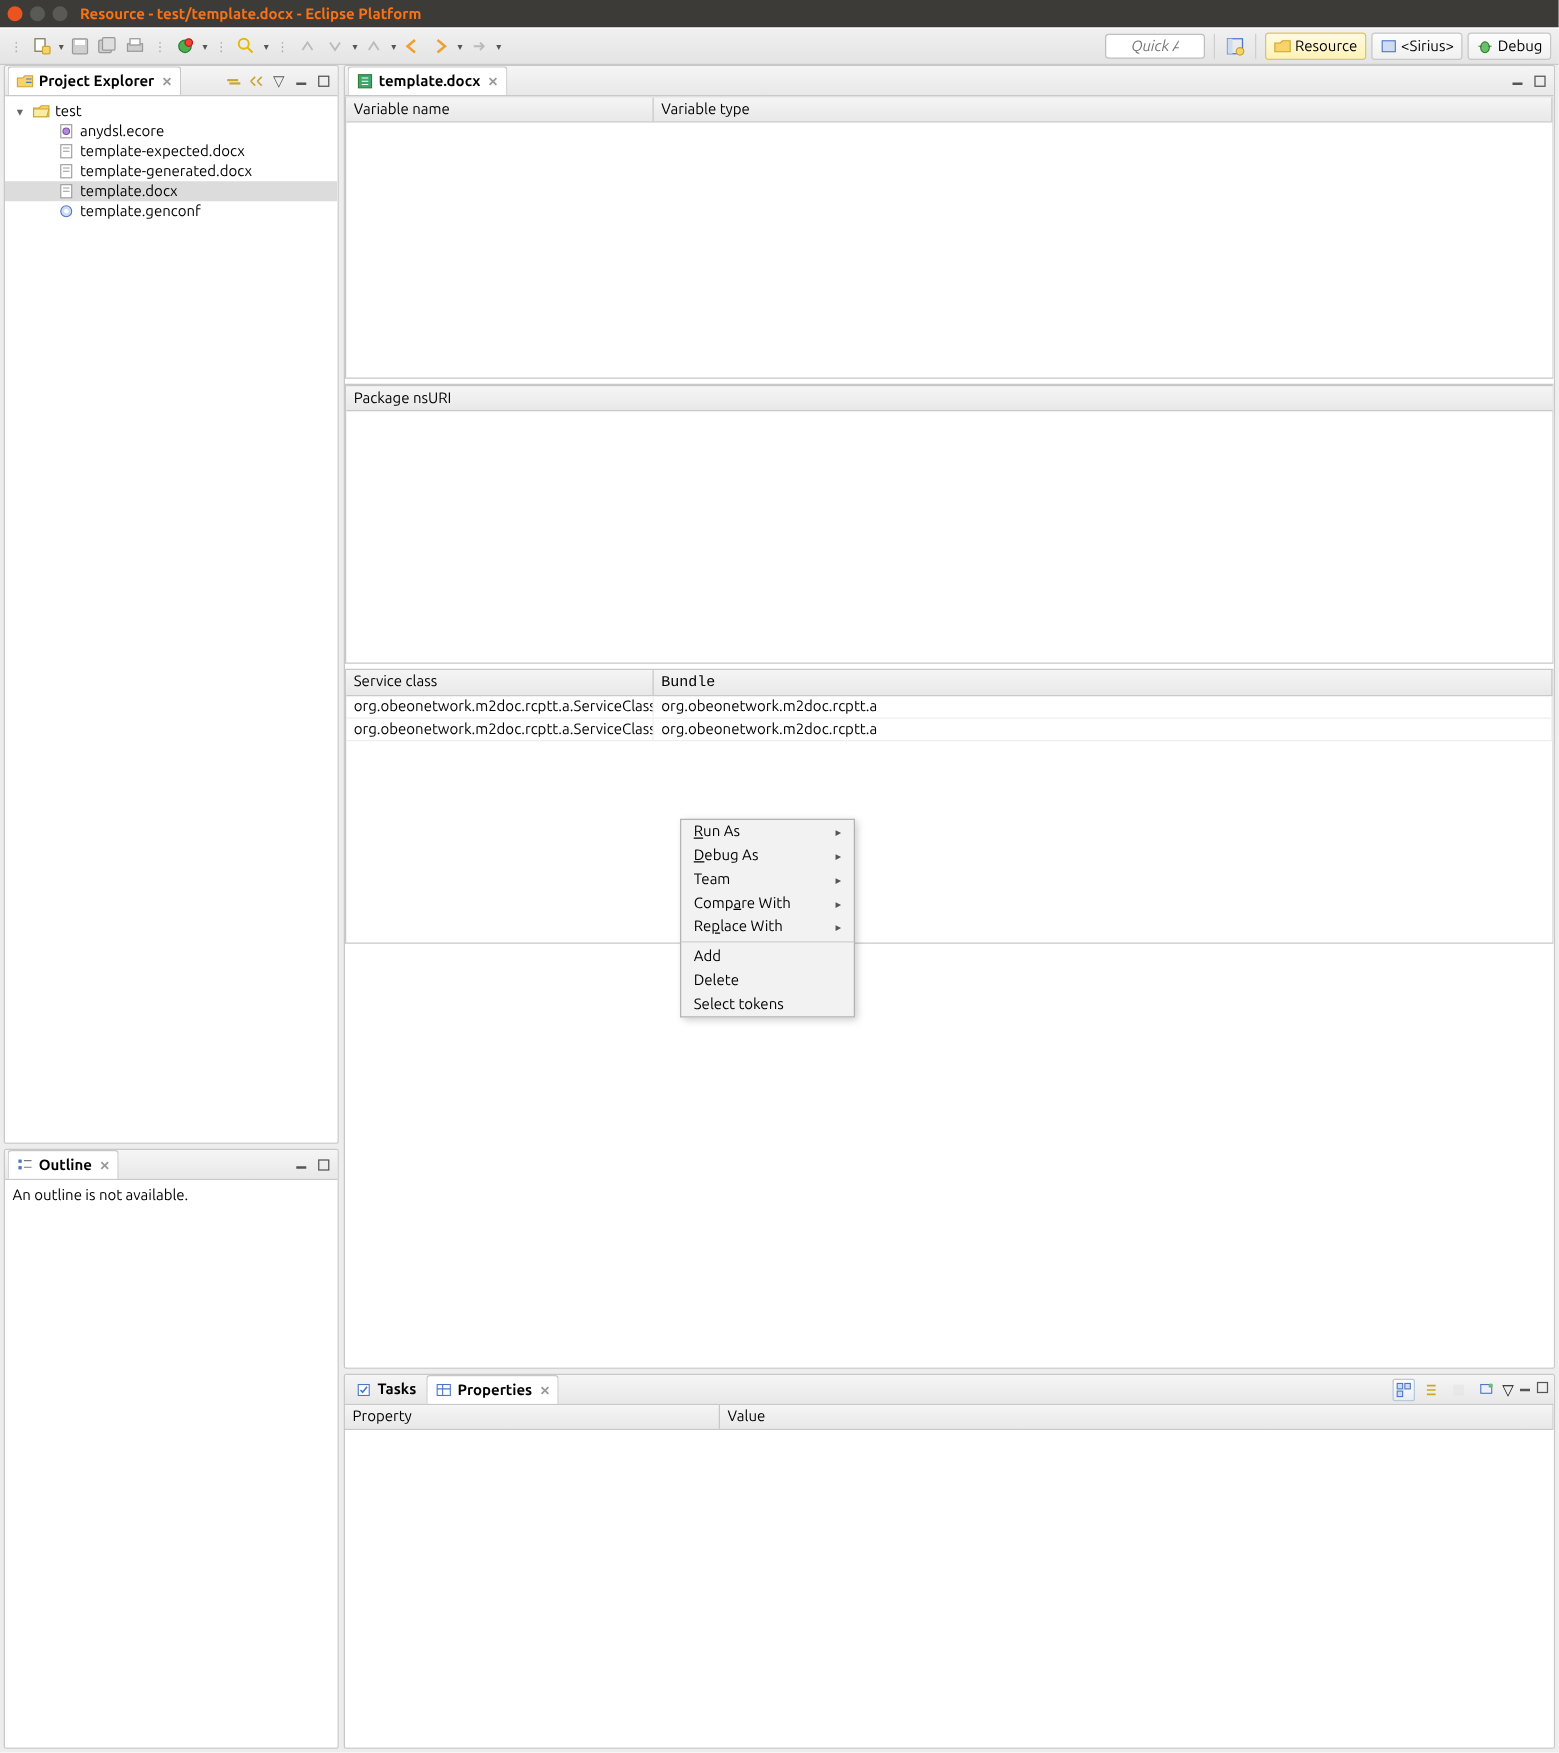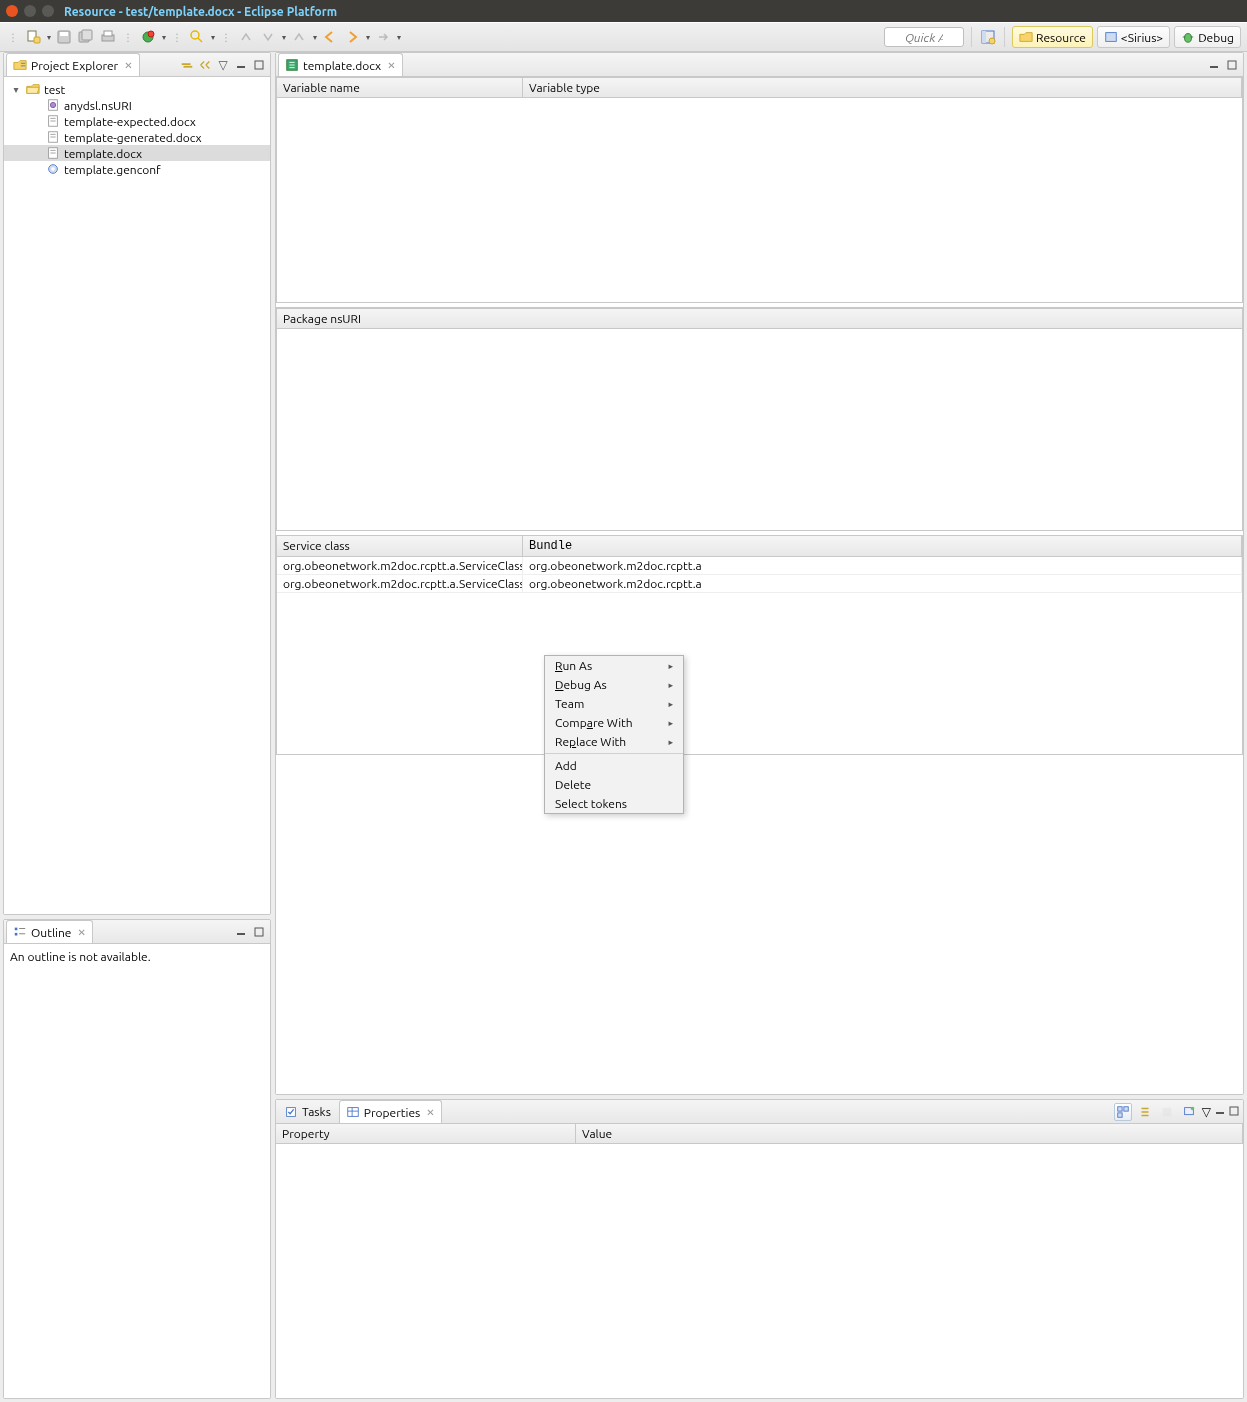--- a/index.html
+++ b/index.html
@@ -1,38 +1,38 @@
 <!DOCTYPE html>
 <html><head>
 <meta charset="utf-8">
 <style>
 * { box-sizing: border-box; margin: 0; padding: 0; font-family: "Ubuntu", "Segoe UI", Arial, sans-serif; font-size: 12px; }
 body { background: #ededed; width: 1247px; height: 1402px; overflow: hidden; }
 .titlebar { background: #3c3b37; color: #dfdbd2; height: 22px; display: flex; align-items: center; padding: 0 6px; gap: 6px; }
 .tb-btn { width: 12px; height: 12px; border-radius: 50%; display:inline-block; }
 .tb-close { background: #e95420; }
 .tb-min, .tb-max { background: #595955; }
-.titlebar .title { font-weight: bold; color: #7dd3fc; margin-left: 4px; }
+.titlebar .title { font-weight: bold; color: #f97316; margin-left: 4px; }
 
 .toolbar { background: linear-gradient(#f0f0f0,#e4e4e4); height: 30px; border-bottom: 1px solid #c8c8c8; display:flex; align-items:center; padding: 0 6px; gap:4px; border-top:1px solid #fff;}
 .toolbar .sep { width:1px; height:20px; background:#cfcfcf; margin:0 3px;}
 .toolbar .dotsep { color:#aaa; font-size:10px; padding:0 2px;}
 .tool-icon { width:18px; height:18px; display:flex; align-items:center; justify-content:center; border-radius:2px; cursor:pointer;}
 .tool-icon svg { width:16px; height:16px;}
 .quick-access { margin-left:auto; }
 .quick-access input { width:80px; height:20px; border:1px solid #bfbfbf; border-radius:3px; padding:0 20px; background:#fff; font-style:italic; color:#15803d;}
 .persp-btn { display:flex; align-items:center; gap:3px; padding:2px 6px; border:1px solid #c8c8c8; border-radius:3px; background:linear-gradient(#fdfdfd,#f0f0f0); height:22px; cursor:pointer;}
 .persp-btn.active { background:linear-gradient(#fffbe0,#fdf2b8); border-color:#dcc95e;}
 .arrow-down { font-size:8px; color:#555; margin-left:1px;}
 
 .workbench { position:absolute; top:52px; left:3px; right:3px; bottom:3px; display:grid; grid-template-columns: 268px 1fr; grid-template-rows: 1fr; gap:4px;}
 .left-col { display:flex; flex-direction:column; gap:4px;}
 .panel { background:#fff; border:1px solid #c8c8c8; border-radius:2px; display:flex; flex-direction:column; overflow:hidden;}
 .panel-tabs { background:linear-gradient(#f5f5f5,#e8e8e8); height:24px; display:flex; align-items:center; border-bottom:1px solid #c8c8c8; position:relative;}
-.panel-tab { display:flex; align-items:center; gap:4px; padding:0 6px; height:23px; background:#fff; border:1px solid #c8c8c8; border-bottom:none; border-radius:3px 3px 0 0; margin-left:2px; font-weight:normal; cursor:pointer;text-align:center;}
+.panel-tab { display:flex; align-items:center; gap:4px; padding:0 6px; height:23px; background:#fff; border:1px solid #c8c8c8; border-bottom:none; border-radius:3px 3px 0 0; margin-left:2px; font-weight:bold; cursor:pointer;text-align:center;}
 .panel-tab.inactive { background:transparent; border:none;}
 .panel-tab .close-x { font-size:10px; color:#999; margin-left:2px;}
 .panel-actions { margin-left:auto; display:flex; align-items:center; gap:4px; padding-right:4px;}
 .panel-actions .act { width:14px; height:14px; display:flex; align-items:center; justify-content:center; cursor:pointer; color:#555;}
 .panel-body { flex:1; background:#fff; overflow:auto;}
 
 .tree { padding:4px 0;}
 .tree-row { display:flex; align-items:center; gap:4px; padding:1px 6px; cursor:pointer;}
 .tree-row.selected { background:#dcdcdc;}
 .tree-indent { display:inline-block; width:14px;}
@@ -239,21 +239,21 @@
         </div>
         <div class="tree-row">
           <span class="tree-indent"></span>
             <span class="tree-indent"></span>
           <span class="tree-icon">
               <svg viewBox="0 0 16 16">
                 <rect x="3" y="2" width="10" height="12" fill="#fff" stroke="#999"></rect>
                 <circle cx="8" cy="8" r="3" fill="#b089d8" stroke="#7a52a8"></circle>
               </svg>
             </span>
-          <span>anydsl.nsURI</span>
+          <span>anydsl.ecore</span>
         </div>
         <div class="tree-row">
           <span class="tree-indent"></span>
             <span class="tree-indent"></span>
           <span class="tree-icon">
               <svg viewBox="0 0 16 16">
                 <rect x="3" y="2" width="10" height="12" fill="#fff" stroke="#999"></rect>
                 <line x1="5" y1="5" x2="11" y2="5" stroke="#999"></line>
                 <line x1="5" y1="8" x2="11" y2="8" stroke="#999"></line>
               </svg>

